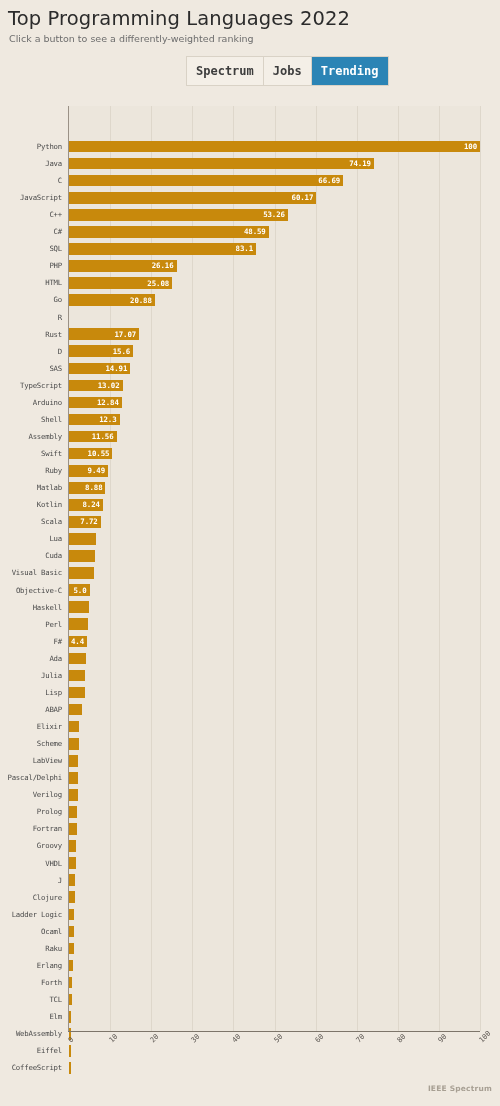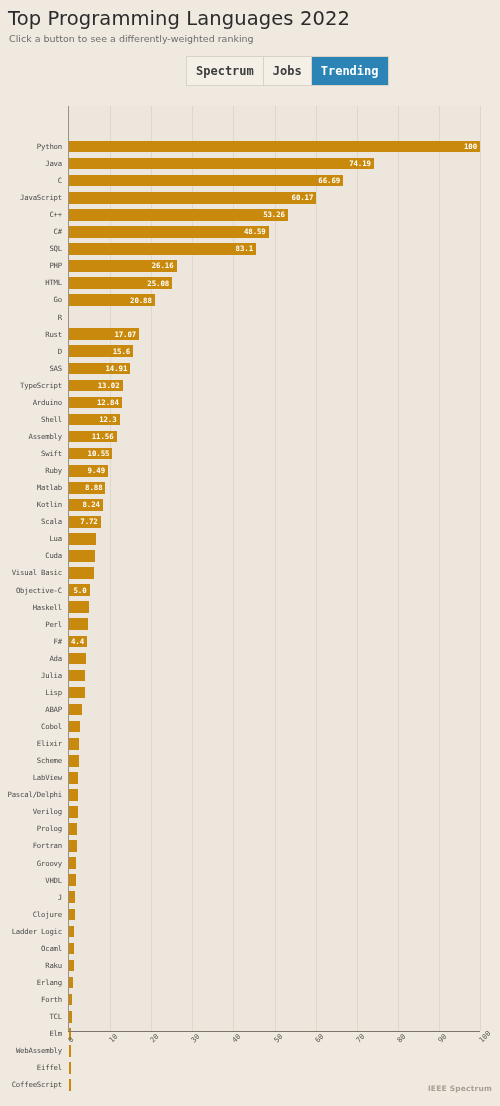--- a/index.html
+++ b/index.html
@@ -436,26 +436,20 @@
             <div class="bar" style="width: 16.029px; background: rgb(200, 137, 12);"></div>
           </div>
         </div>
         <div class="row">
           <div class="row-label">ABAP</div>
           <div class="bar-wrap">
             <div class="bar" style="width: 13.152px; background: rgb(200, 137, 12);"></div>
           </div>
         </div>
         <div class="row">
-          <div class="row-label">Cobol</div>
-          <div class="bar-wrap">
-            <div class="bar" style="width: 10.686px; background: rgb(200, 137, 12);"></div>
-          </div>
-        </div>
-        <div class="row">
           <div class="row-label">Elixir</div>
           <div class="bar-wrap">
             <div class="bar" style="width: 10.275px; background: rgb(200, 137, 12);"></div>
           </div>
         </div>
         <div class="row">
           <div class="row-label">Scheme</div>
           <div class="bar-wrap">
             <div class="bar" style="width: 9.864px; background: rgb(200, 137, 12);"></div>
           </div>

